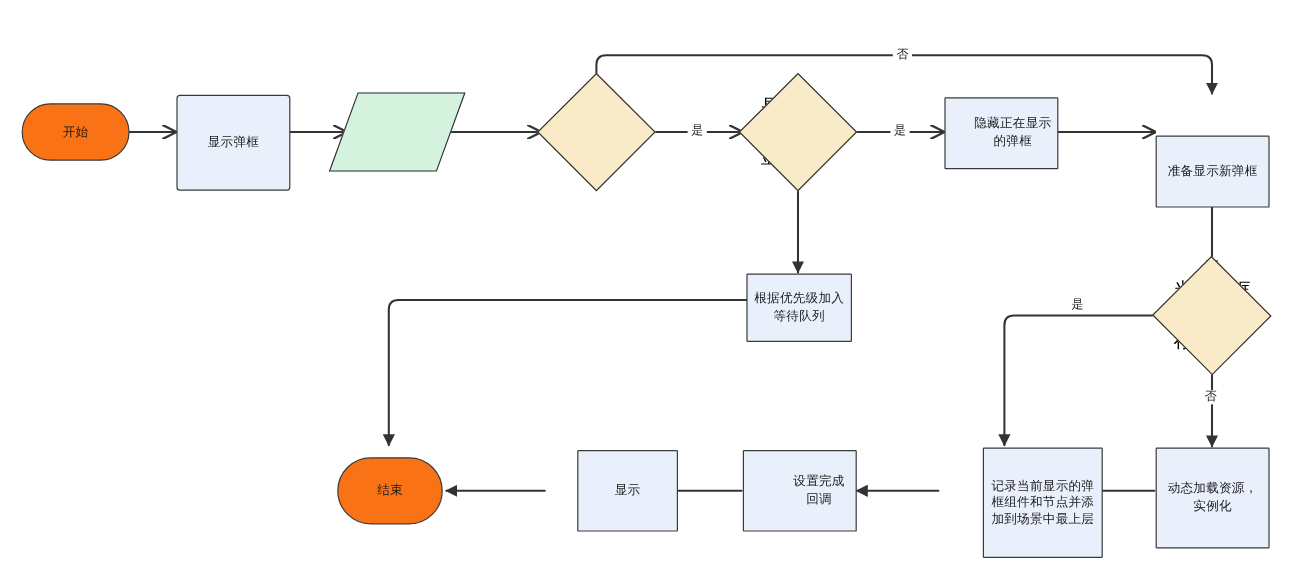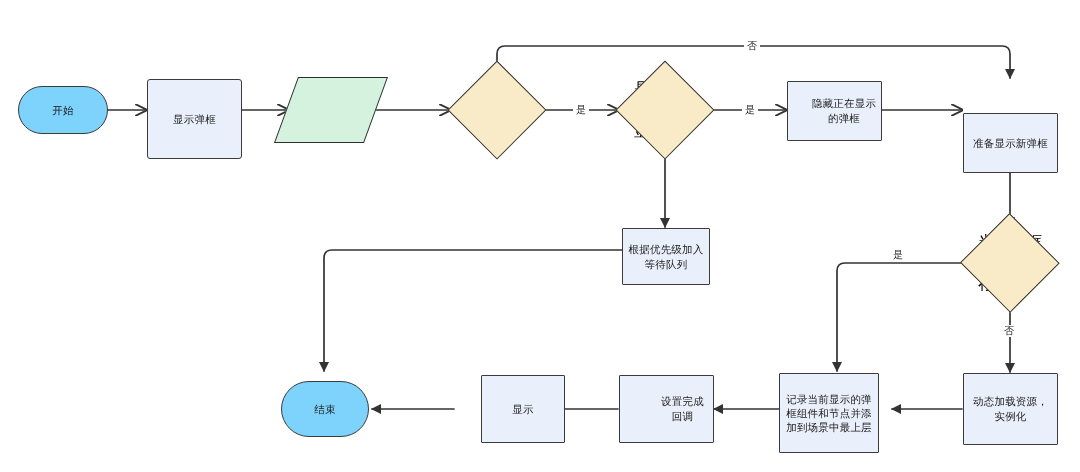--- a/index.html
+++ b/index.html
@@ -40,21 +40,21 @@
     z-index: 2;
   }
   .node .label {
     position: relative;
     z-index: 3;
     padding: 0 4px;
     white-space: normal;
   }
   
   .n-terminator {
-    background: #7dd3fc;
+    background: #f97316;
     border: 1.6px solid #3b3b3b;
     border-radius: 999px;
   }
   
   .n-process {
     background: #eaf0fb;
     border: 1.6px solid #3b3b3b;
     border-radius: 3px;
   }
   .n-process.sharp {
@@ -188,25 +188,25 @@
 
   <div class="node n-process sharp" style="left:622px; top:228px; width:88px; height:57px;">
     <span class="label" style="max-width:80px;">根据优先级加入等待队列</span>
   </div>
 
   <div class="n-decision" style="left:961px; top:215px; width:98px; height:96px;">
     <span class="dia"></span>
     <span class="label" style="max-width:64px;">当前弹框是否已缓存</span>
   </div>
 
-  <div class="node n-process sharp" style="left:963px; top:373px; width:95px; height:72px;">
+  <div class="node n-process sharp" style="left:963px; top:373px; width:95px; height:84px;">
     <span class="label" style="max-width:86px;">动态加载资源，实例化</span>
   </div>
 
-  <div class="node n-process sharp" style="left:779px; top:373px; width:100px; height:80px;">
+  <div class="node n-process sharp" style="left:819px; top:373px; width:100px; height:92px;">
     <span class="label" style="max-width:94px; line-height:14px;">记录当前显示的弹框组件和节点并添加到场景中最上层</span>
   </div>
 
   <div class="node n-process sharp" style="left:619px; top:375px; width:95px; height:68px;">
     <span class="label" style="max-width:88px;margin-left:32px;">设置完成回调</span>
   </div>
 
   <div class="node n-process sharp" style="left:481px; top:375px; width:84px; height:68px;">
     <span class="label">显示</span>
   </div>

